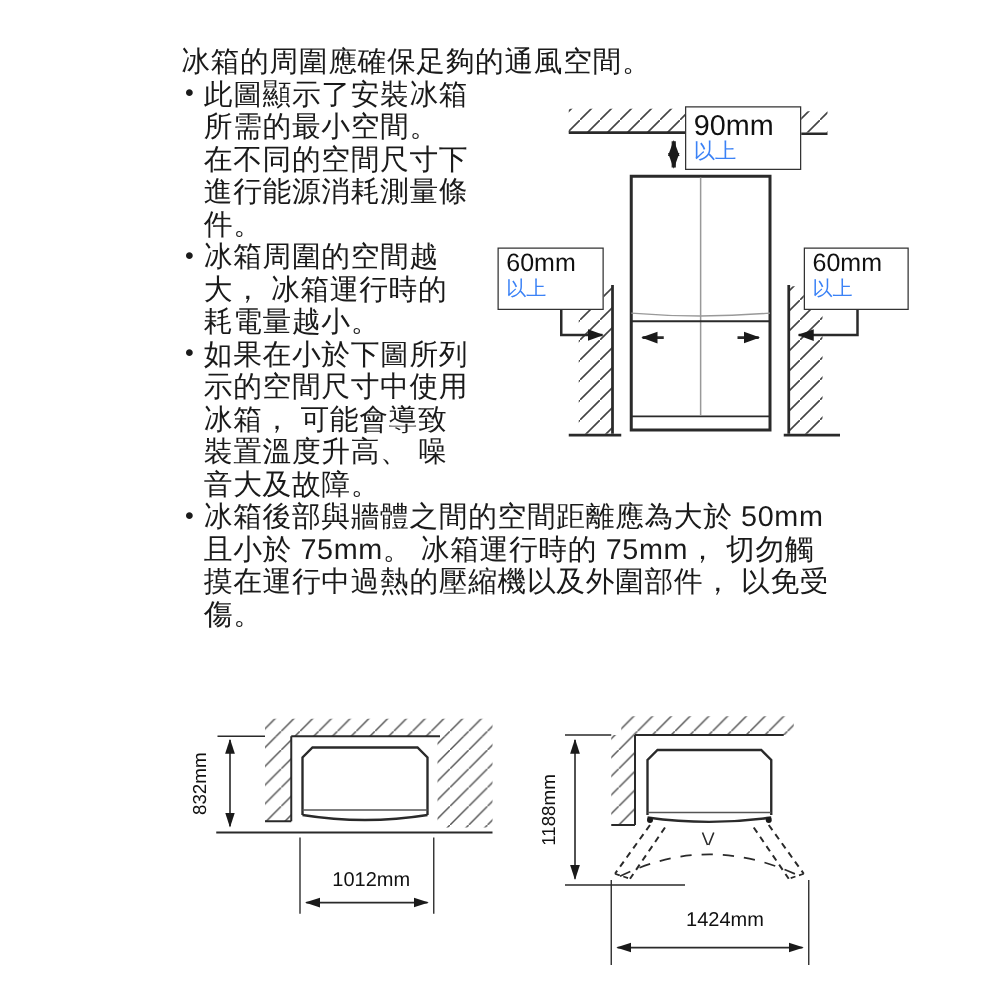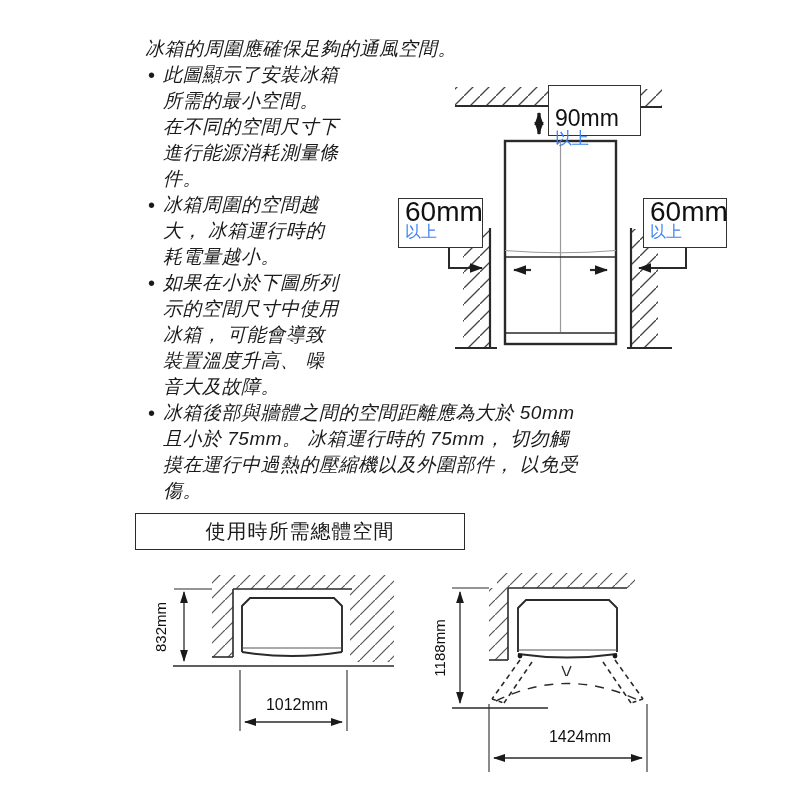--- a/index.html
+++ b/index.html
@@ -1,29 +1,29 @@
 <!DOCTYPE html>
 <html><head>
 <meta charset="utf-8">
 <style>
   html,body{margin:0;padding:0;background:#fff;}
   #page{position:relative;width:800px;height:800px;background:#fff;overflow:hidden;
         font-family:"Liberation Sans","DejaVu Sans",sans-serif;color:#1a1a1a;}
   .abs{position:absolute;}
-  .cjk{font-size:19px;line-height:26px;letter-spacing:0.5px;white-space:pre-line;font-style:italic;}
+  .cjk{font-size:23px;line-height:26px;letter-spacing:0.5px;white-space:pre-line;}
   .intro{left:145px;top:36px;}
   .bullets{left:148px;top:62px;width:558px;}
   .bullet{display:flex;align-items:flex-start;}
   .bullet .mark{width:15px;font-size:20px;line-height:26px;}
   .bullet .btxt{flex:1;}
   .note-box{left:398px;top:198px;width:85px;height:50px;background:#fff;border:1.6px solid #333;
             box-sizing:border-box;padding:1px 0 0 6px;z-index:5;}
-  .note-box .val{font-size:28px;line-height:23px;color:#111;}
+  .note-box .val{font-size:20px;line-height:23px;color:#111;}
   .note-box .qual{font-size:16px;line-height:17px;color:#3b82f6;}
-  #clr-top{left:548px;top:85px;width:93px;height:51px;padding-top:20px;}
+  #clr-top{left:548px;top:85px;width:93px;height:51px;padding-top:2px;}
   #clr-top .val{font-size:23px;line-height:24px;}
   #clr-top .qual{font-size:17px;line-height:18px;}
   #clr-right{left:643px;top:198px;width:84px;}
   .title-box{left:135px;top:513px;width:330px;height:37px;border:1.6px solid #2a2a2a;
              box-sizing:border-box;display:flex;align-items:center;justify-content:center;
              font-size:20px;letter-spacing:1px;background:#fff;}
   .dim{font-size:16px;color:#111;text-align:center;z-index:5;}
   .dim.rot{transform:rotate(-90deg);font-size:15px;}
   svg{position:absolute;}
   .ln{stroke:#2a2a2a;fill:none;}
@@ -125,21 +125,20 @@
   </div>
   <div class="abs note-box">
     <div class="val">60mm</div>
     <div class="qual">以上</div>
   </div>
   <div class="abs note-box" id="clr-right">
     <div class="val">60mm</div>
     <div class="qual">以上</div>
   </div>
 
-  <div class="abs title-box">使用時所需總體空間</div>
 
   <svg style="left:140px;top:570px;" width="262" height="172" viewBox="140 570 262 172">
     <defs>
       <pattern id="hB" patternUnits="userSpaceOnUse" width="15" height="15">
         <path d="M-2,17 L17,-2" stroke="#555" stroke-width="1.2"></path>
       </pattern>
       <marker id="aB" markerUnits="userSpaceOnUse" markerWidth="12" markerHeight="9" viewBox="0 0 12 9" refX="11" refY="4.5" orient="auto-start-reverse">
         <path d="M0,0.6 L12,4.5 L0,8.4 z" fill="#1a1a1a"></path>
       </marker>
     </defs>

